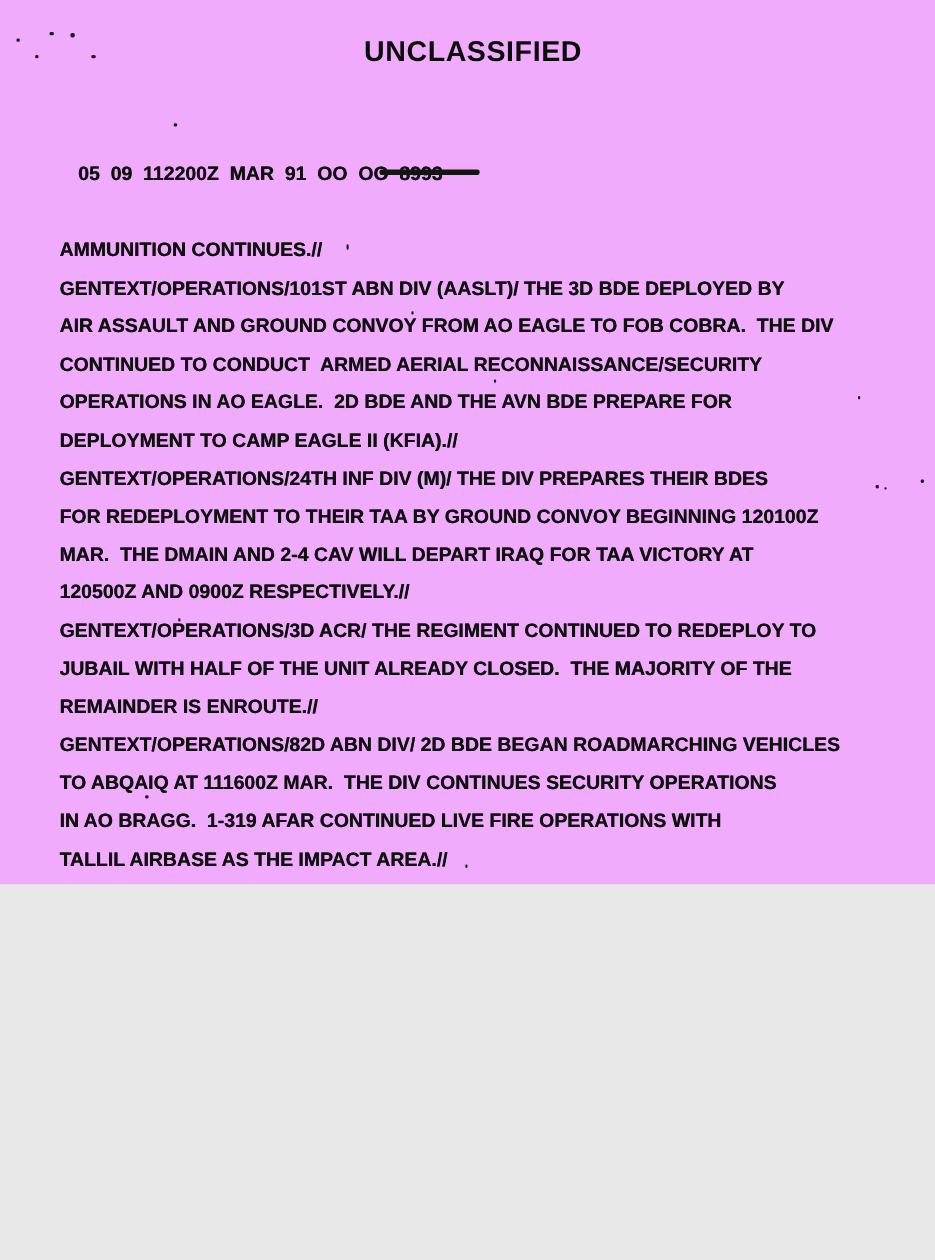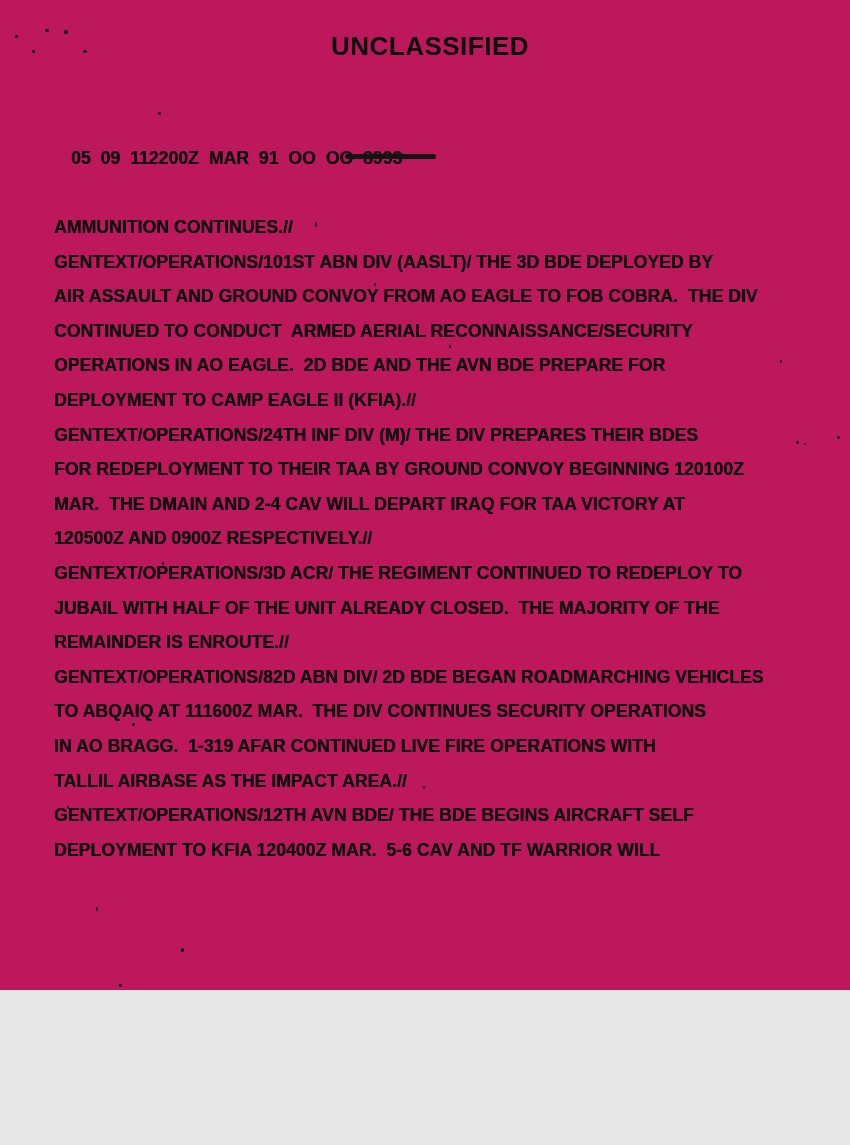--- a/index.html
+++ b/index.html
@@ -1,21 +1,21 @@
 <!DOCTYPE html>
 <html><head>
 <meta charset="utf-8">
 <style>
   html, body { margin: 0; padding: 0; background: #e8e8e8; }
   .page {
     position: relative;
     width: 850px;
-    height: 990px;
+    height: 804px;
     margin: 0 auto;
-    background: #be185d;
+    background: #f0abfc;
     color: #111111;
     overflow: hidden;
     font-family: "Liberation Sans", sans-serif;
   }
   .cls-banner {
     position: absolute;
     left: 0;
     width: 100%;
     text-align: center;
     font-family: "Liberation Sans", sans-serif;

